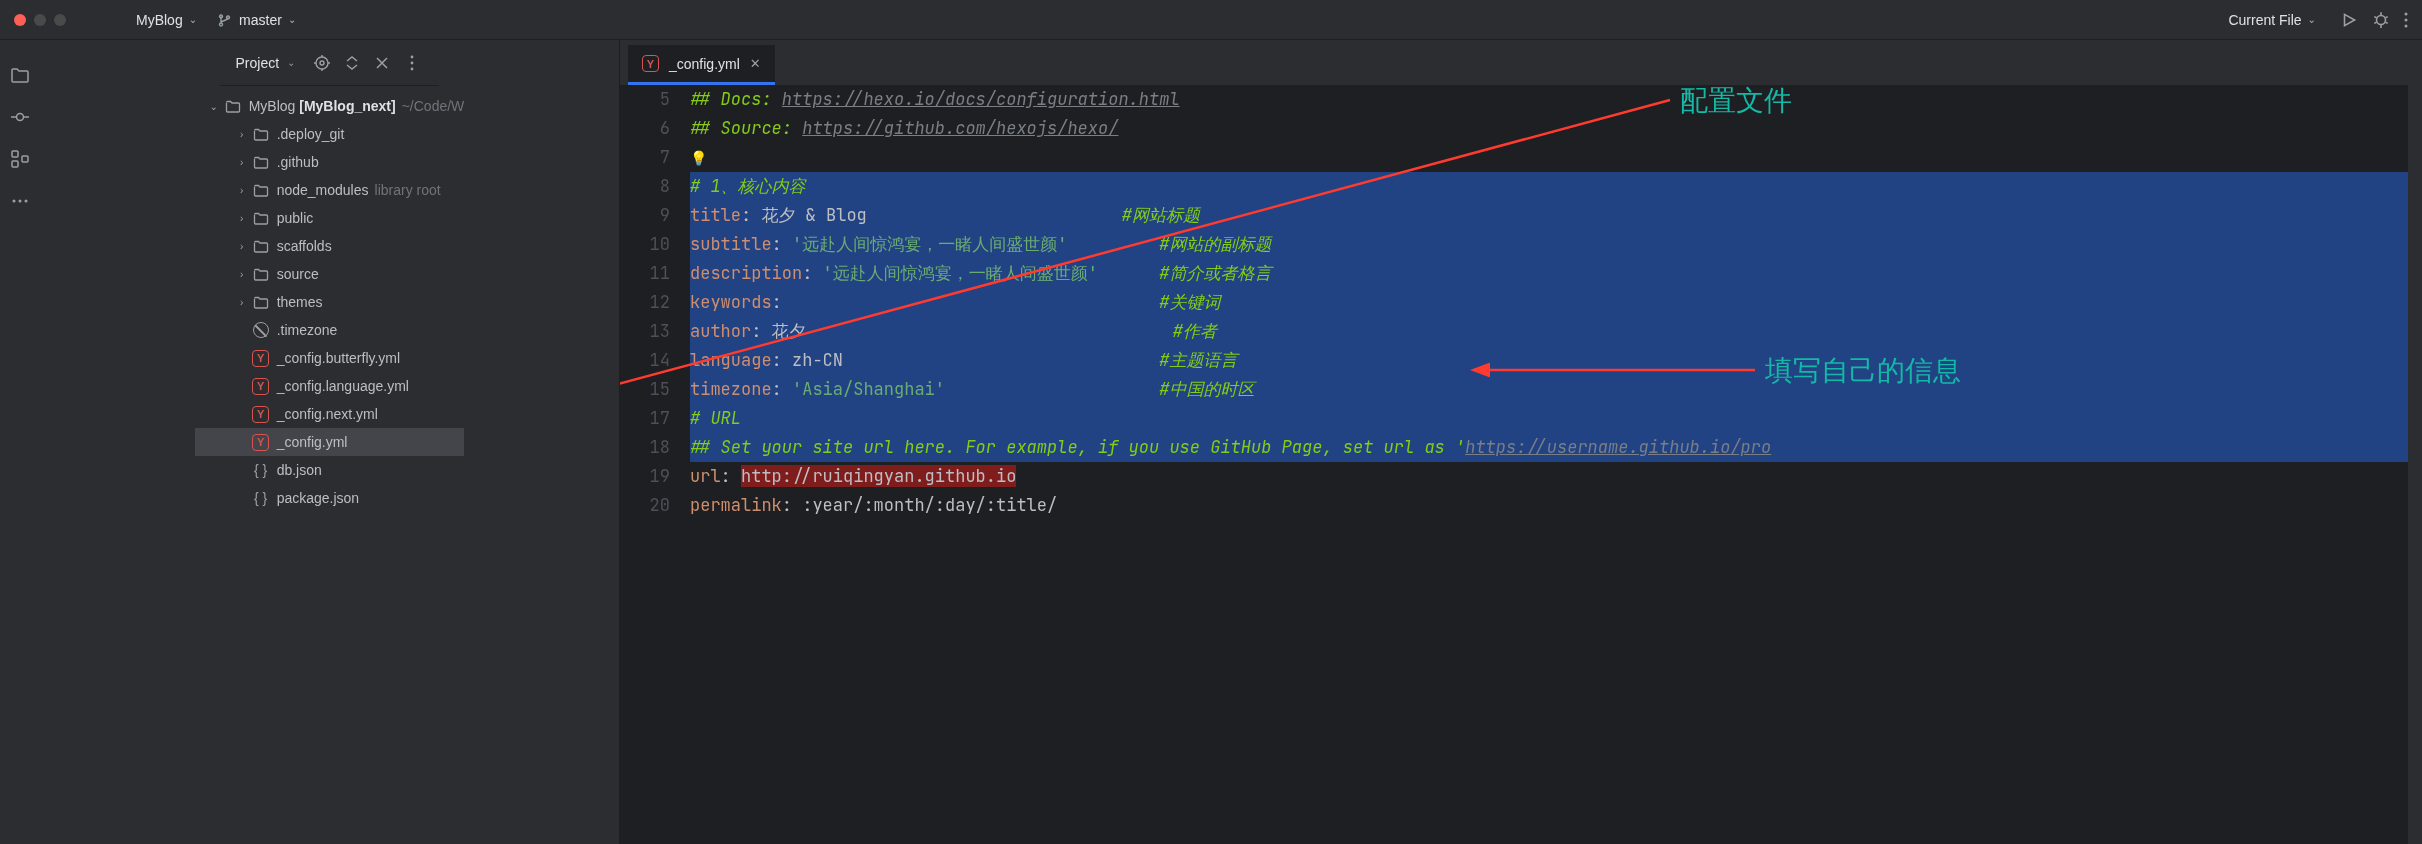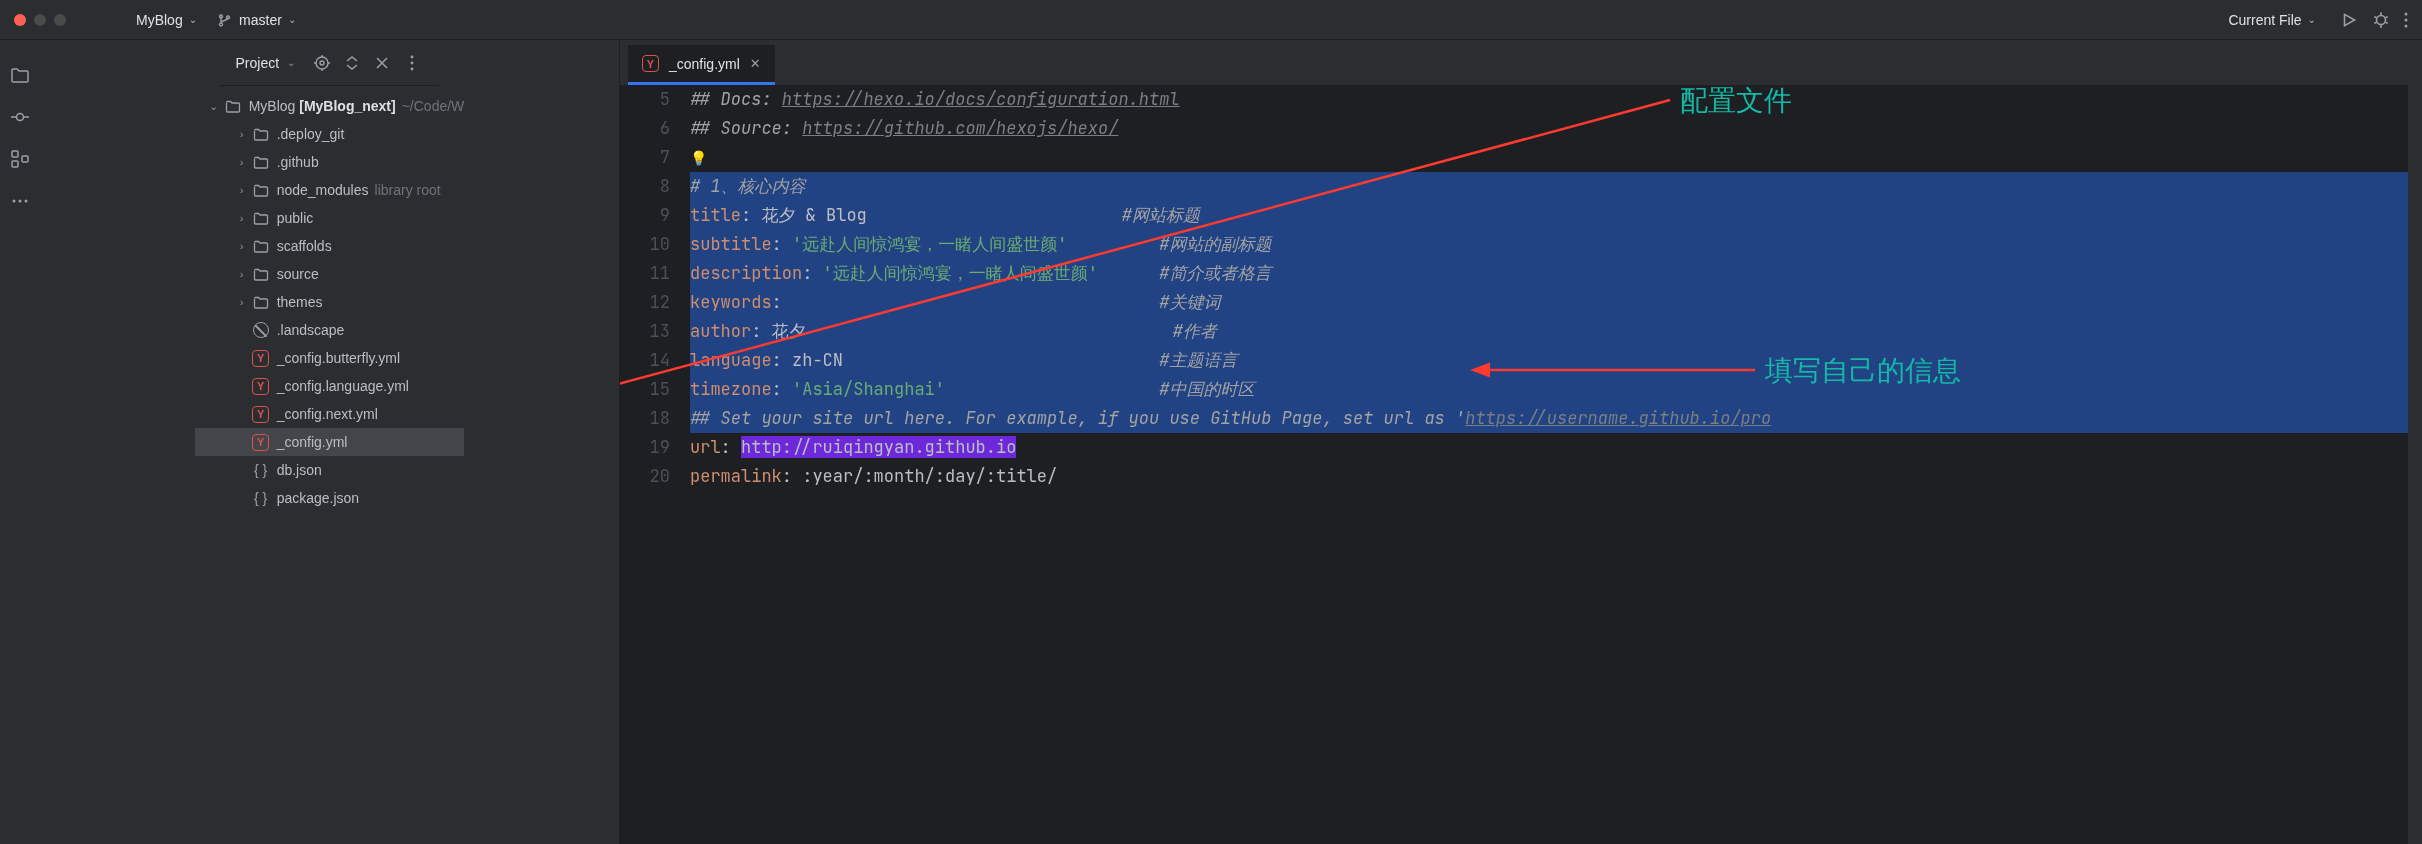--- a/index.html
+++ b/index.html
@@ -88,26 +88,26 @@
   border-bottom: 3px solid #3574f0;
   color: #dfe1e5; font-size: 14px;
 }
 .tab .close { color: #9aa0a6; font-size: 13px; cursor: pointer; }
 
 .code { flex: 1; font-family: "JetBrains Mono", Menlo, Consolas, monospace; font-size: 17px; line-height: 29px; position: relative; }
 .line { display: flex; height: 29px; }
 .gutter { width: 70px; text-align: right; padding-right: 20px; color: #4b5059; user-select: none; }
 .linec { flex: 1; white-space: pre; position: relative; }
 .linec.selbg { background: #214283; }
-.c-comment { color: #a3a3a3; font-style: italic; }
+.c-comment { color: #84cc16; font-style: italic; }
 .c-key { color: #cf8e6d; }
 .c-str { color: #6aab73; }
 .c-val { color: #bcbec4; }
 .c-link { color: #7a7e85; text-decoration: underline; font-style: italic;}
-.c-url { color: #bcbec4; background: #6d28d9; }
+.c-url { color: #bcbec4; background: #7f1d1d; }
 .bulb { font-size: 14px; }
 
 
 .annot {
   position: absolute; color: #14b8a6; font-size: 28px; font-family: "PingFang SC","Microsoft YaHei",sans-serif;
   pointer-events: none; z-index: 50;
 }
 .arrow-svg { position: absolute; pointer-events: none; z-index: 49; }
 
 .foldericon { color: #9aa0a6; }
@@ -295,21 +295,21 @@
                 <path fill="none" stroke="currentColor" stroke-width="1.3" d="M1.5 5v8q0 1 1 1h11q1 0 1-1V6q0-1-1-1H7L5.5 3.5h-3q-1 0-1 1"></path>
               </svg>
             </span>
             <span class="label">themes</span>
           </div>
           <div class="tree-row" style="padding-left: 38px;">
             <span class="arrow"></span>
             <span class="ficon">
               <span class="block-icon"></span>
             </span>
-            <span class="label">.landscape</span>
+            <span class="label">.timezone</span>
           </div>
           <div class="tree-row" style="padding-left: 38px;">
             <span class="arrow"></span>
             <span class="ficon">
               <span class="y-badge">Y</span>
             </span>
             <span class="label">_config.butterfly.yml</span>
           </div>
           <div class="tree-row" style="padding-left: 38px;">
             <span class="arrow"></span>
@@ -391,20 +391,24 @@
           <div class="gutter">13</div>
           <div class="linec selbg"><span class="c-key">author</span><span class="c-val">: 花夕</span>                                    <span class="c-comment">#作者</span></div>
         </div>
         <div class="line">
           <div class="gutter">14</div>
           <div class="linec selbg"><span class="c-key">language</span><span class="c-val">: zh-CN</span>                               <span class="c-comment">#主题语言</span></div>
         </div>
         <div class="line">
           <div class="gutter">15</div>
           <div class="linec selbg"><span class="c-key">timezone</span><span class="c-val">: </span><span class="c-str">'Asia/Shanghai'</span>                     <span class="c-comment">#中国的时区</span></div>
+        </div>
+        <div class="line">
+          <div class="gutter">17</div>
+          <div class="linec selbg"><span class="c-comment"># URL</span></div>
         </div>
         <div class="line">
           <div class="gutter">18</div>
           <div class="linec selbg"><span class="c-comment">## Set your site url here. For example, if you use GitHub Page, set url as '</span><span class="c-link">https://username.github.io/pro</span></div>
         </div>
         <div class="line">
           <div class="gutter">19</div>
           <div class="linec"><span class="c-key">url</span><span class="c-val">: </span><span class="c-url">http://ruiqingyan.github.io</span></div>
         </div>
         <div class="line">

